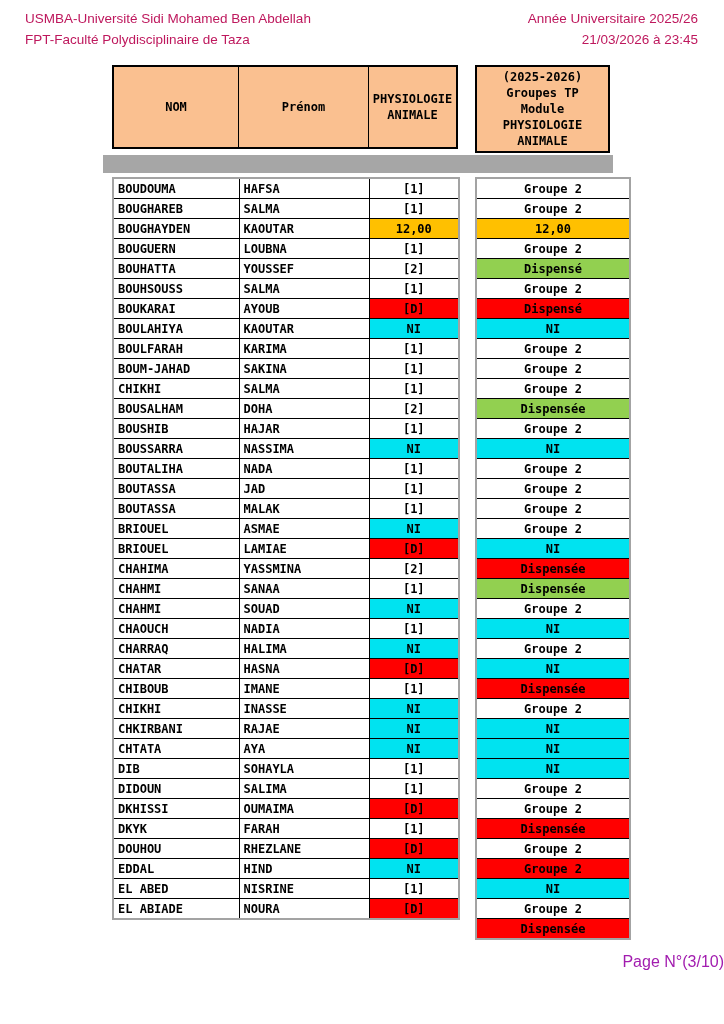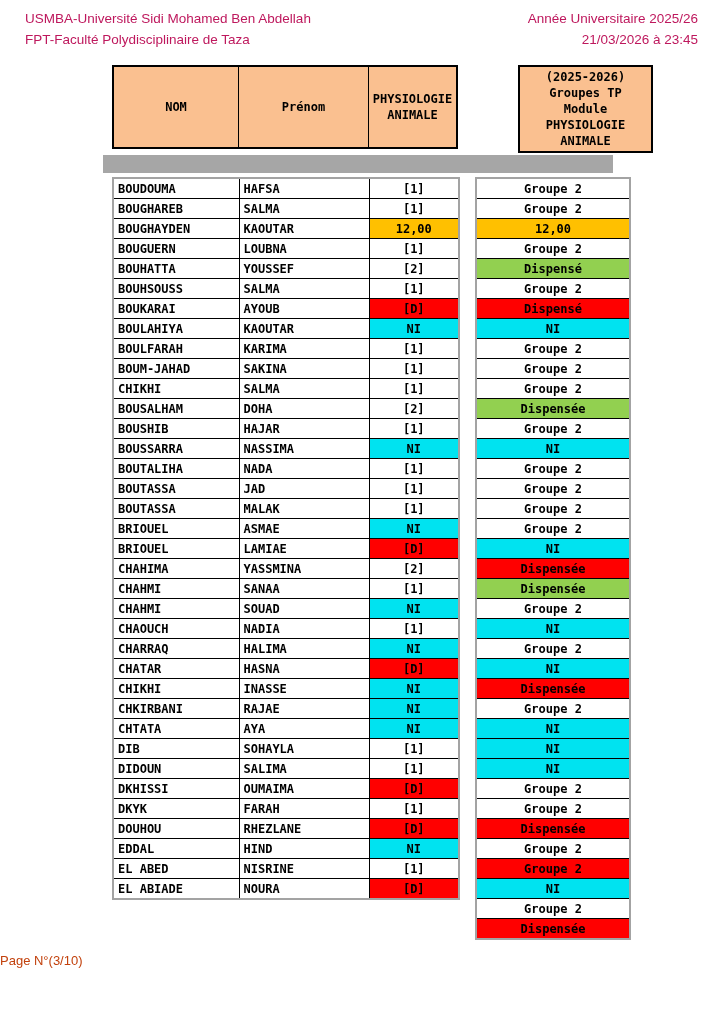--- a/index.html
+++ b/index.html
@@ -24,21 +24,21 @@
     font-size:12px; line-height:16px; white-space:pre-line;
   }
   .hcell.c1 { width:125px; border-right:1px solid #000; }
   .hcell.c2 { width:130px; border-right:1px solid #000; }
   .hcell.c3 { flex:1; }
   .head-grp {
     position:absolute; left:475px; top:65px; width:135px; height:88px;
     box-sizing:border-box; border:2px solid #000; background:var(--peach);
     display:flex; align-items:center; justify-content:center; text-align:center;
     font-family:"DejaVu Sans Mono", monospace; font-weight:bold;
-    font-size:12px; line-height:16px; white-space:pre-line;margin-left:43px;
+    font-size:12px; line-height:16px; white-space:pre-line;
   }
 
   .band { position:absolute; left:103px; top:155px; width:510px; height:18px; background:var(--band); }
 
   table.data {
     position:absolute; top:177px; border-collapse:collapse; table-layout:fixed;
     border:2px solid #a3a3a3; background:#fff;
   }
   table.data.main { left:112px; width:346px; }
   table.data.grp  { left:475px; width:156px; }
@@ -48,22 +48,22 @@
     padding:0 4px; white-space:nowrap;
   }
   td.c-left { text-align:left; }
   td.c-center { text-align:center; }
   .s-cyan  { background:var(--cyan);margin-top:40px; }
   .s-red   { background:var(--red); }
   .s-green { background:var(--green); }
   .s-amber { background:var(--amber); }
 
   .footer {
-    position:absolute; left:0; top:953px; width:724px; text-align:left;
-    font-size:13px; color:#c2410c;
+    position:absolute; left:0; top:953px; width:724px; text-align:right;
+    font-size:16px; color:#a21caf;
   }
 </style>
 </head>
 <body>
 
 <div class="doc-hdr left">
   <div>USMBA-Université Sidi Mohamed Ben Abdellah</div>
   <div>FPT-Faculté Polydisciplinaire de Taza</div>
 </div>
 
@@ -213,20 +213,25 @@
         <td class="c-left">CHARRAQ</td>
         <td class="c-left">HALIMA</td>
         <td class="c-center s-cyan">NI</td>
       </tr>
       <tr>
         <td class="c-left">CHATAR</td>
         <td class="c-left">HASNA</td>
         <td class="c-center s-red">[D]</td>
       </tr>
       <tr>
+        <td class="c-left">CHIBOUB</td>
+        <td class="c-left">IMANE</td>
+        <td class="c-center">[1]</td>
+      </tr>
+      <tr>
         <td class="c-left">CHIKHI</td>
         <td class="c-left">INASSE</td>
         <td class="c-center s-cyan">NI</td>
       </tr>
       <tr>
         <td class="c-left">CHKIRBANI</td>
         <td class="c-left">RAJAE</td>
         <td class="c-center s-cyan">NI</td>
       </tr>
       <tr>

